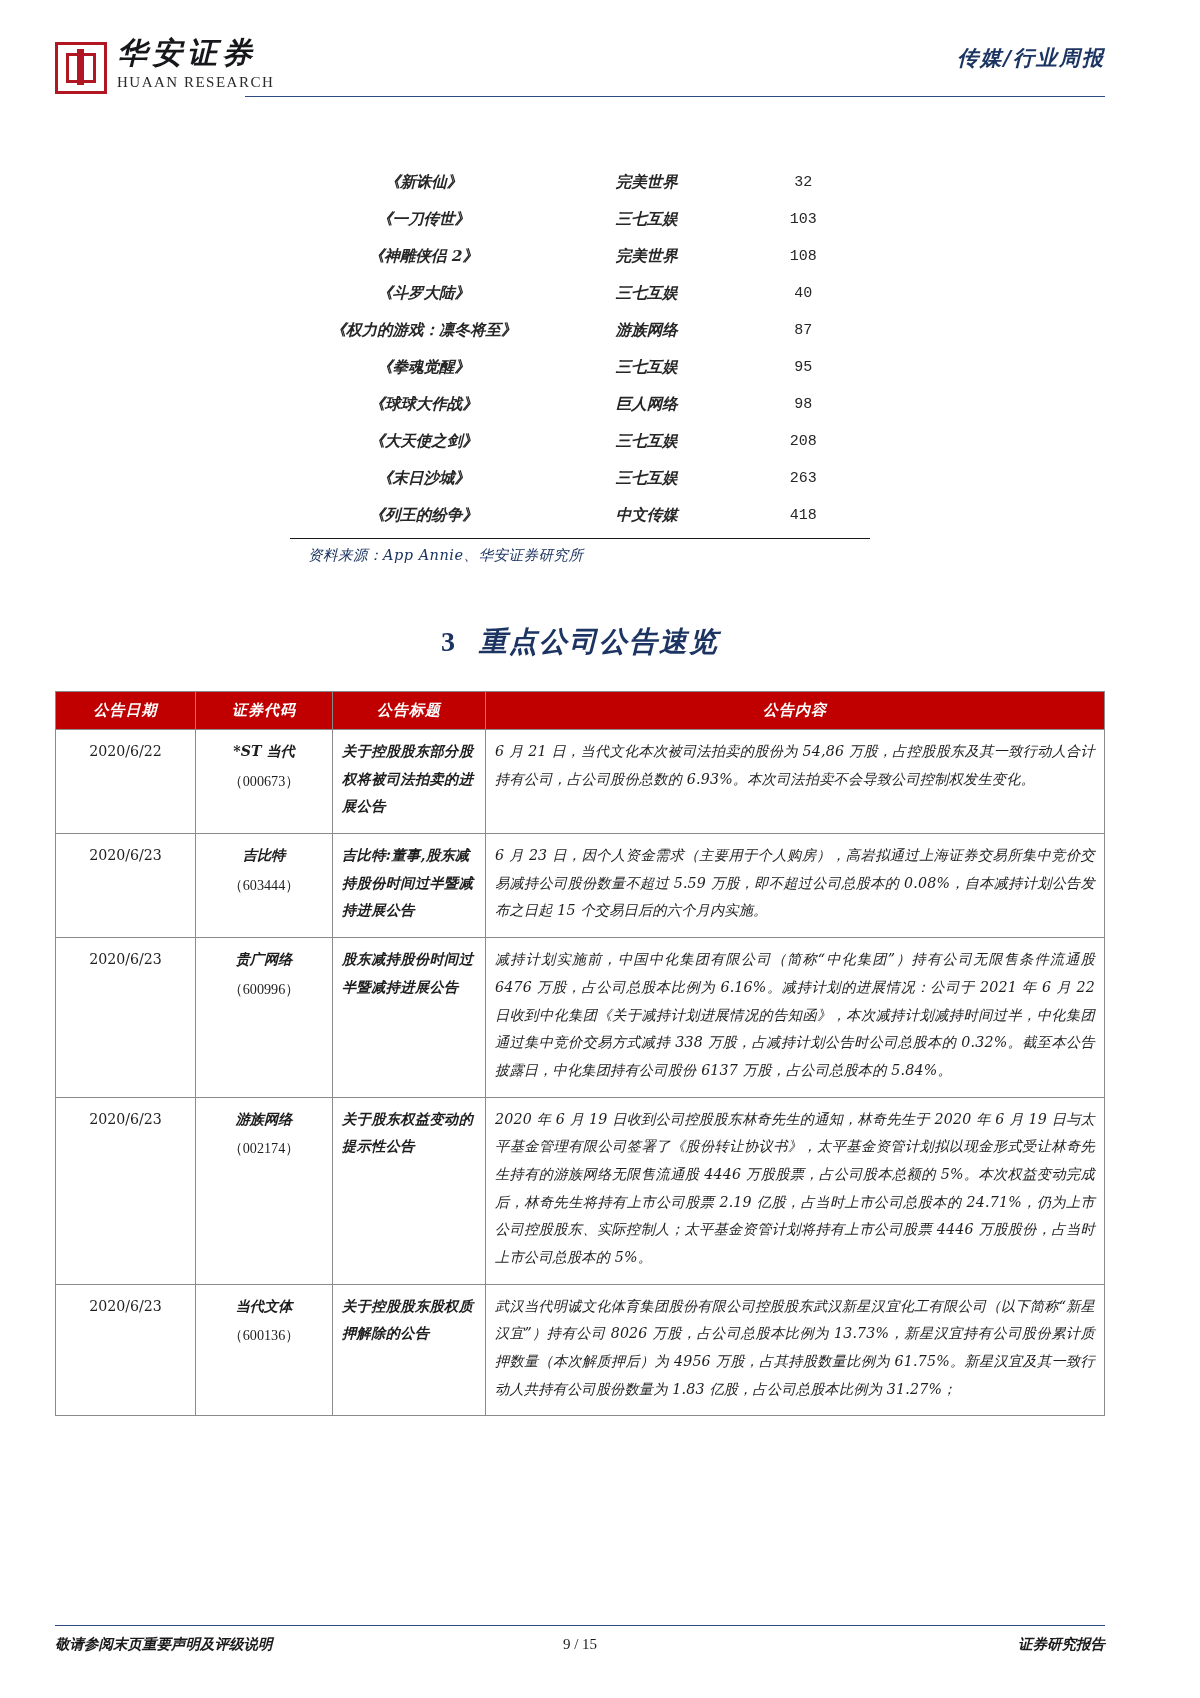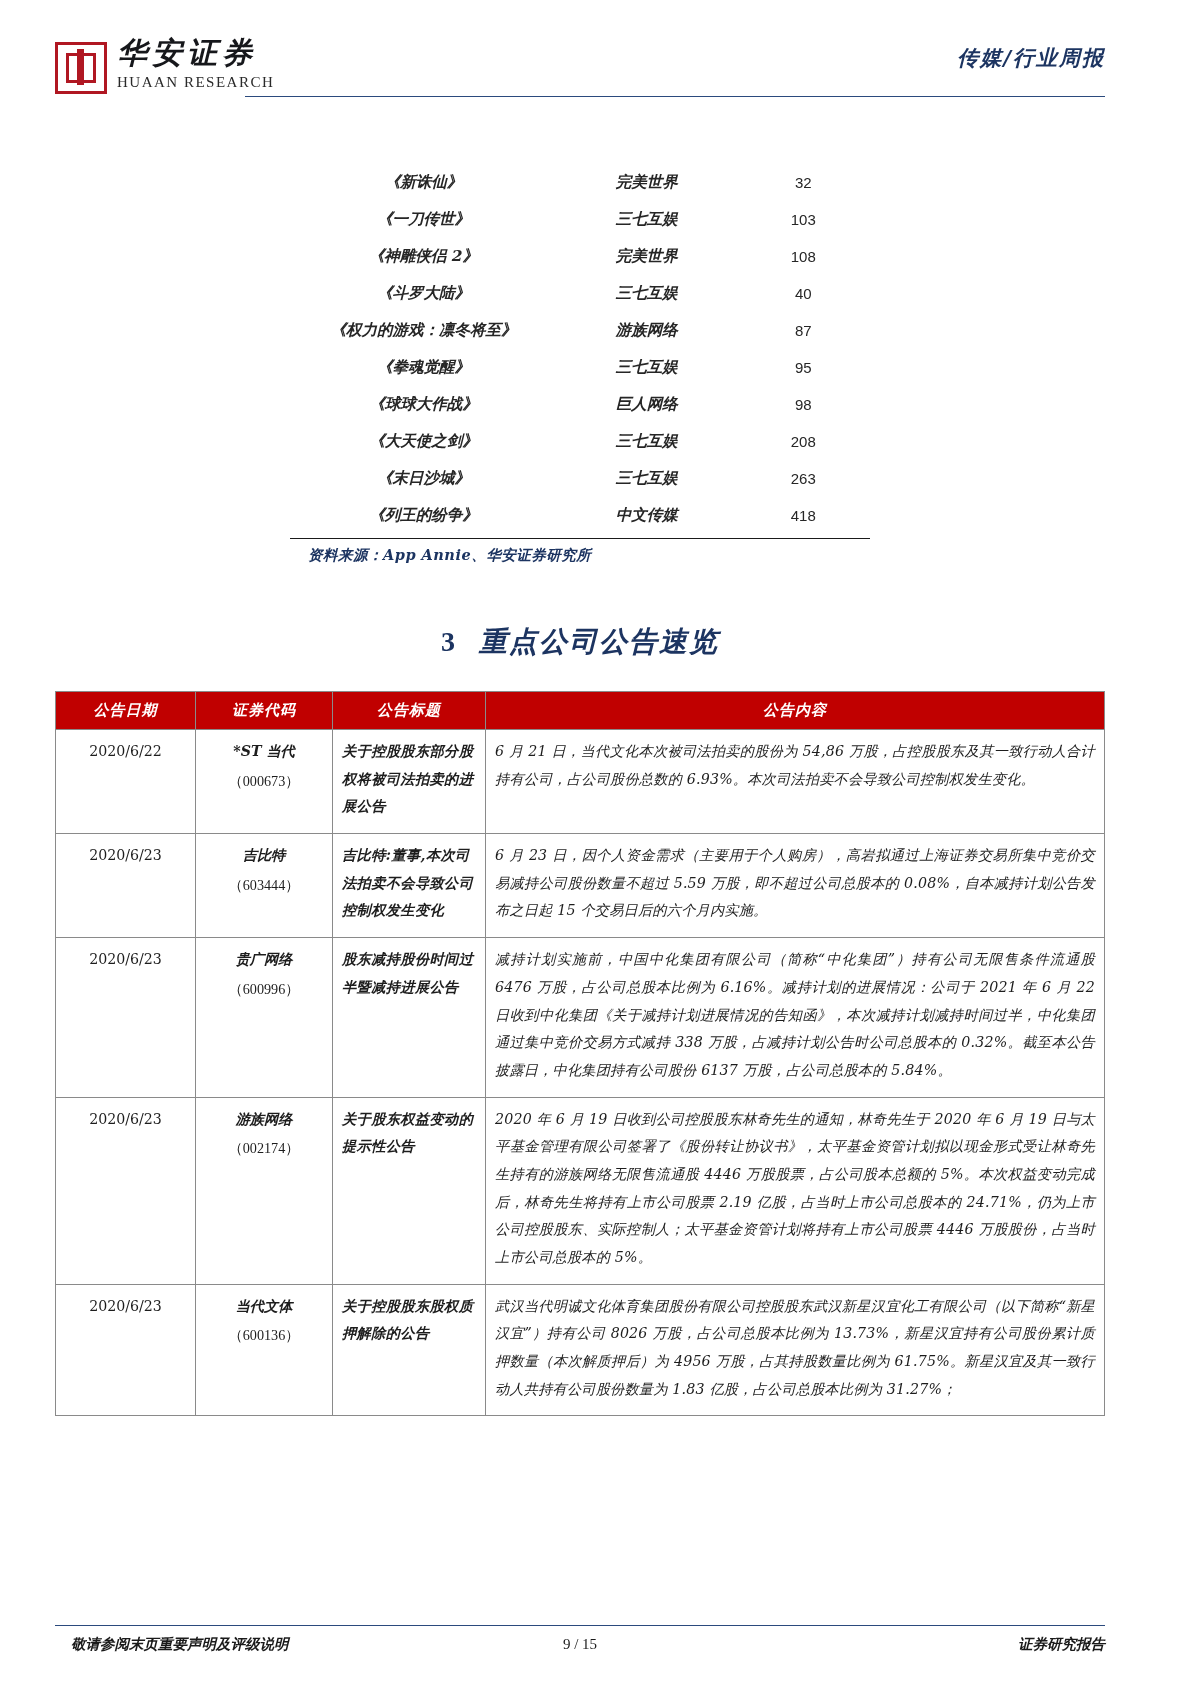--- a/index.html
+++ b/index.html
@@ -115,30 +115,30 @@
     font-style: italic;
     font-weight: bold;
     white-space: nowrap;
   }
   table.games td.name { width: 46%; }
   table.games td.pub  { width: 31%; }
   table.games td.num  {
     width: 23%;
     font-style: normal;
     font-weight: normal;
-    font-family: Liberation Sans, sans-serif;
+    font-family: Liberation Mono, monospace;
     font-size: 15px;
   }
   .games-bottom-rule {
     border-top: 1.8px solid #1a1a1a;
     margin: 4px 0 0 0;
   }
   .source-line {
     font-size: 14.5px;
-    font-weight: bold;
+    font-weight: normal;
     color: #1c3461;
     font-style: italic;
     padding: 7px 0 0 18px;
     letter-spacing: 0.5px;
   }
   .source-wrap {
     padding: 0 235px 0 235px;
   }
 
   
@@ -231,21 +231,20 @@
   }
   .footer-row {
     display: flex;
     justify-content: space-between;
     align-items: center;
     font-size: 14.5px;
     color: #1a1a1a;
     font-style: italic;
     font-weight: bold;
     font-family: "DejaVu Serif", "Liberation Serif", serif;
-    margin-left: 16px;
   }
   .footer-center {
     font-style: normal;
     font-weight: normal;
     font-family: "Liberation Serif", serif;
     font-size: 15px;
     position: absolute;
     left: 0; right: 0;
     text-align: center;
     pointer-events: none;
@@ -359,21 +358,21 @@
           </td>
           <td class="c-title">关于控股股东部分股权将被司法拍卖的进展公告</td>
           <td class="c-body">6 月 21 日，当代文化本次被司法拍卖的股份为 54,86 万股，占控股股东及其一致行动人合计持有公司，占公司股份总数的 6.93%。本次司法拍卖不会导致公司控制权发生变化。</td>
         </tr>
         <tr>
           <td class="c-date">2020/6/23</td>
           <td class="c-code">
             <span>吉比特</span>
             <span class="code-num">（603444）</span>
           </td>
-          <td class="c-title">吉比特:董事,本次司法拍卖不会导致公司控制权发生变化</td>
+          <td class="c-title">吉比特:董事,股东减持股份时间过半暨减持进展公告</td>
           <td class="c-body">6 月 23 日，因个人资金需求（主要用于个人购房），高岩拟通过上海证券交易所集中竞价交易减持公司股份数量不超过 5.59 万股，即不超过公司总股本的 0.08%，自本减持计划公告发布之日起 15 个交易日后的六个月内实施。</td>
         </tr>
         <tr>
           <td class="c-date">2020/6/23</td>
           <td class="c-code">
             <span>贵广网络</span>
             <span class="code-num">（600996）</span>
           </td>
           <td class="c-title">股东减持股份时间过半暨减持进展公告</td>
           <td class="c-body">减持计划实施前，中国中化集团有限公司（简称“中化集团”）持有公司无限售条件流通股 6476 万股，占公司总股本比例为 6.16%。减持计划的进展情况：公司于 2021 年 6 月 22 日收到中化集团《关于减持计划进展情况的告知函》，本次减持计划减持时间过半，中化集团通过集中竞价交易方式减持 338 万股，占减持计划公告时公司总股本的 0.32%。截至本公告披露日，中化集团持有公司股份 6137 万股，占公司总股本的 5.84%。</td>

